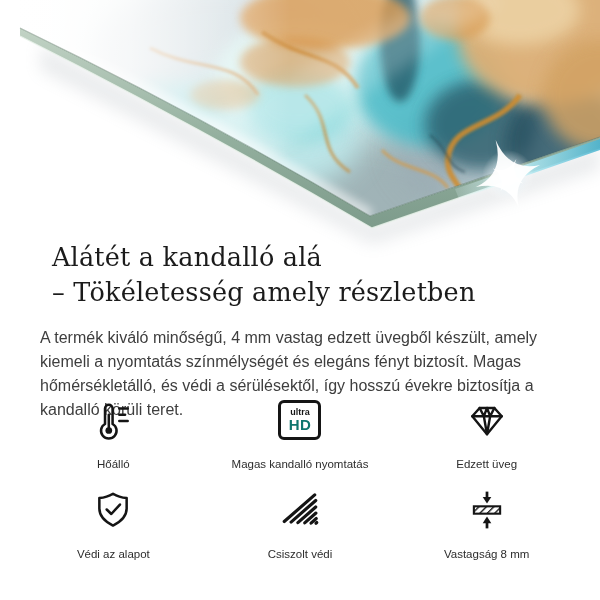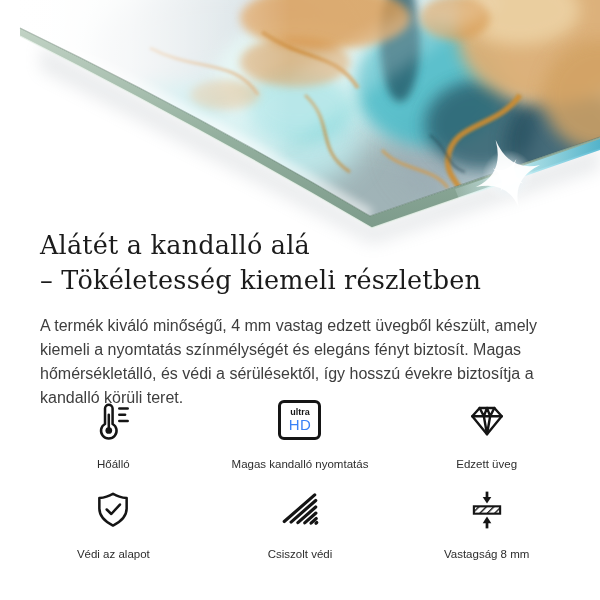--- a/index.html
+++ b/index.html
@@ -23,21 +23,21 @@
   }
   .feature{display:flex;flex-direction:column;align-items:center;justify-content:space-between;}
   .ficon{height:46px;display:flex;align-items:center;justify-content:center;}
   .flabel{margin-top:14px;font-size:11.5px;line-height:14px;color:#2d2d2d;text-align:center;}
 
   .uhd{
     width:37px;height:34px;border:3px solid #151515;border-radius:6px;
     display:flex;flex-direction:column;align-items:center;justify-content:center;background:#fff;
   }
   .uhd .t1{font-size:9px;line-height:9px;font-weight:700;color:#151515;letter-spacing:0;}
-  .uhd .t2{font-size:15px;line-height:15px;font-weight:400;color:#3b82f6;letter-spacing:.3px;}
+  .uhd .t2{font-size:15px;line-height:15px;font-weight:700;color:#0f766e;letter-spacing:.3px;}
 </style>
 </head>
 <body>
 
 <div class="page">
 
   <div class="hero">
     <svg width="600" height="262" viewBox="0 0 600 262" xmlns="http://www.w3.org/2000/svg">
       <defs>
         <linearGradient id="baseGrad" x1="0" y1="0" x2="1" y2="0">
@@ -137,23 +137,23 @@
         <circle r="26" fill="url(#glow)"></circle>
         <g transform="rotate(-19)">
           <path d="M0,-38 Q2.4,-3.4 34,0 Q2.4,3.4 0,34 Q-2.4,3.4 -34,0 Q-2.4,-3.4 0,-38 Z" fill="#ffffff" opacity="0.95"></path>
           <path d="M0,-38 Q2.4,-3.4 34,0 Q2.4,3.4 0,34 Q-2.4,3.4 -34,0 Q-2.4,-3.4 0,-38 Z" transform="rotate(45) scale(0.5)" fill="#ffffff" opacity="0.85"></path>
         </g>
       </g>
     </svg>
   </div>
 
   <div class="content">
-    <h1 class="title" style="margin:0;">
+    <h1 class="title" style="margin:12px;">
       <div>Alátét a kandalló alá</div>
-      <div>– Tökéletesség kiemeli részletben</div>
+      <div>– Tökéletesség amely részletben</div>
     </h1>
     <p class="intro">A termék kiváló minőségű, 4 mm vastag edzett üvegből készült, amely kiemeli a nyomtatás színmélységét és elegáns fényt biztosít. Magas hőmérsékletálló, és védi a sérülésektől, így hosszú évekre biztosítja a kandalló körüli teret.</p>
   </div>
 
   <div class="features">
 
     <div class="feature">
       <div class="ficon">
         <svg width="42" height="42" viewBox="0 0 40 40" fill="none" stroke="#151515" stroke-width="2.4" stroke-linecap="round" stroke-linejoin="round">
           <path d="M12.4,23.8 V9 a3.6,3.6 0 0 1 7.2,0 V23.8 a7.4,7.4 0 1 1 -7.2,0 Z"></path>

